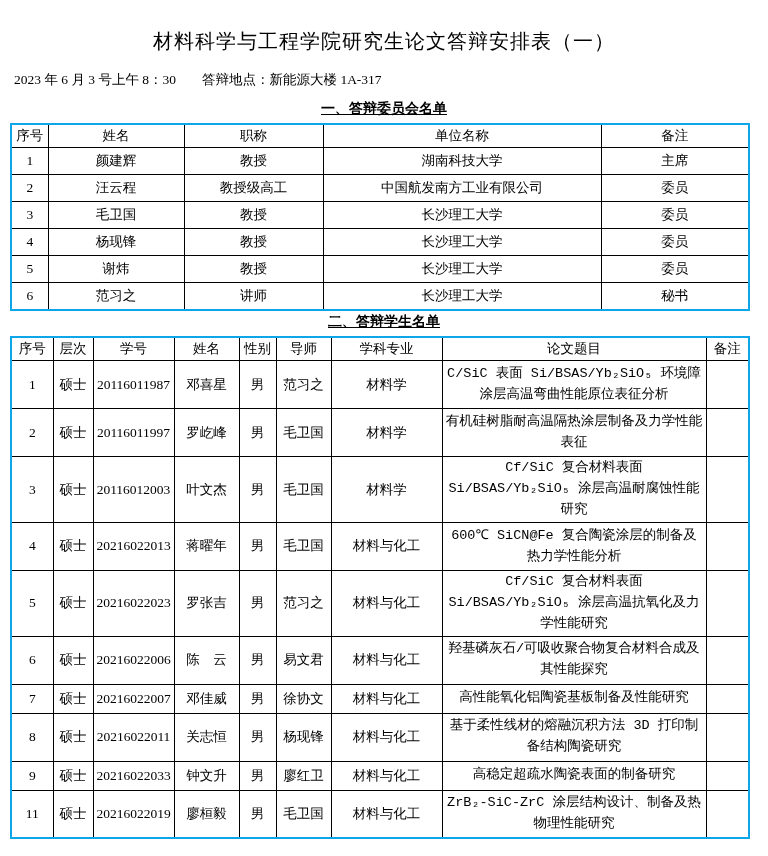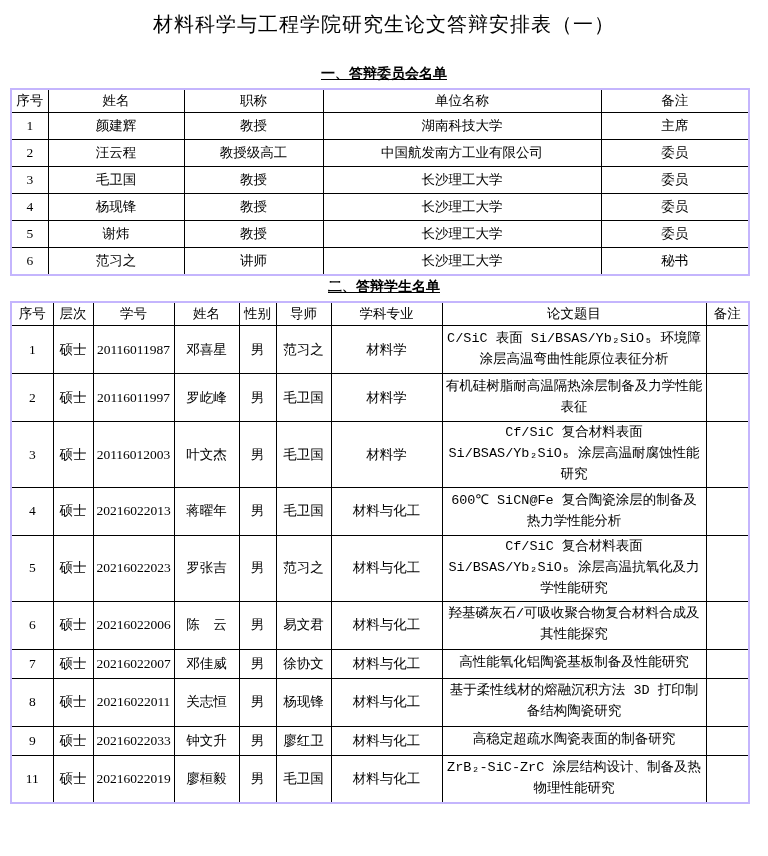--- a/index.html
+++ b/index.html
@@ -7,21 +7,21 @@
   body {
     width: 768px; height: 856px;
     background: #ffffff; color: #000000;
     font-family: "Liberation Serif", "DejaVu Serif", serif;
     overflow: hidden;
   }
   .doc-title {
     text-align: center;
     font-size: 20px;
     letter-spacing: 1px;
-    padding-top: 11px;
+    padding-top: 28px;
     white-space: nowrap;
   }
   .meta { margin-top: 16px; font-size: 13.5px; }
   .meta-row {
     display: flex;
     align-items: baseline;
     padding: 0 14px;
     margin-bottom: 11px;
   }
   .meta-label { width: 158px; text-align: center; flex: 0 0 158px; }
@@ -35,21 +35,21 @@
     font-size: 14px;
     margin: 2px 0 5px 0;
     text-decoration: underline;
   }
   .sec2 { }
   table {
     border-collapse: collapse;
     table-layout: fixed;
     width: 738px;
     margin-left: 10px;
-    border: 2px solid #c4b5fd;
+    border: 2px solid #0ea5e9;
   }
   th, td {
     border: 1px solid #000;
     text-align: center;
     vertical-align: middle;
     font-size: 13.5px;
     font-weight: normal;
     padding: 1px 2px;
     line-height: 1.5;
     overflow: hidden;
@@ -61,20 +61,21 @@
   #students-table tr.head { height: 24px; }
   #students-table td.thesis { line-height: 1.55; font-family: Liberation Mono, monospace; }
 </style>
 </head>
 <body>
 
 <div class="doc-title">材料科学与工程学院研究生论文答辩安排表（一）</div>
 
 <div class="meta">
   <div class="meta-row">
+    <span class="meta-mid"><span>2023 年 6 月 3 号上午 8：30</span><span class="loc-label">答辩地点：</span><span>新能源大楼 1A-317</span></span>
   </div>
 </div>
 
 <div class="section-heading">一、答辩委员会名单</div>
 
 <table id="committee-table">
   <colgroup>
     <col style="width:37px">
       <col style="width:136px">
       <col style="width:139px">

